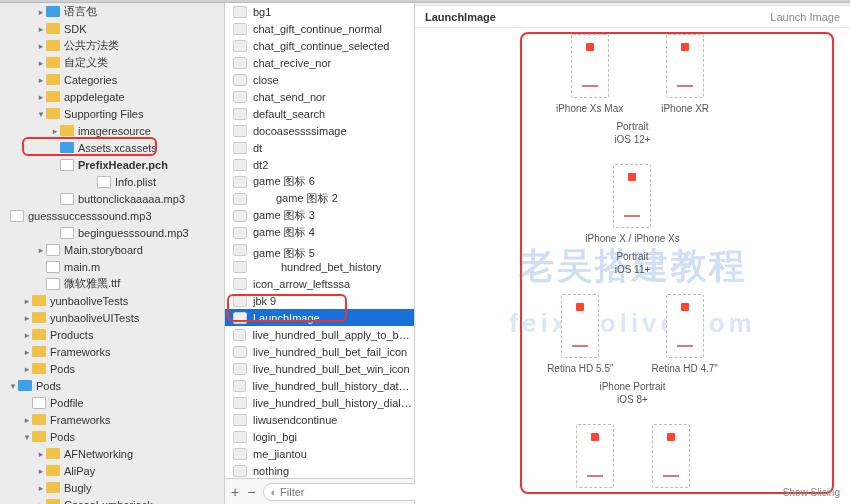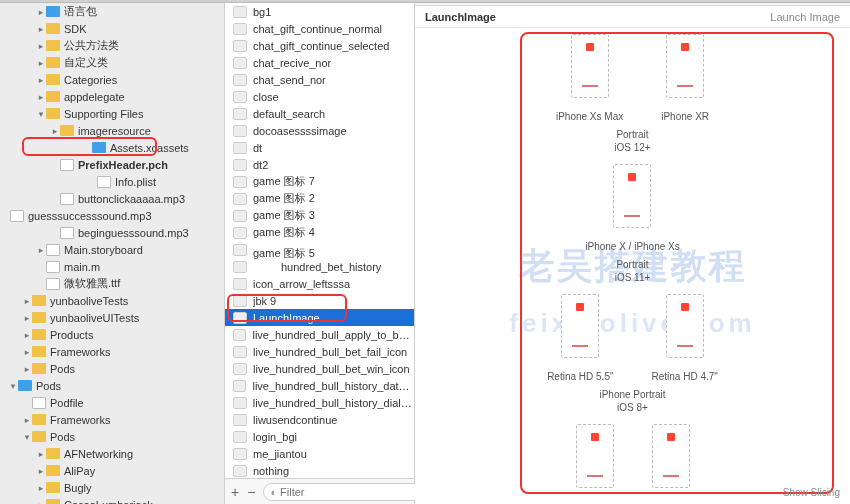--- a/index.html
+++ b/index.html
@@ -30,21 +30,21 @@
 .dhdr{height:22px;display:flex;align-items:center;padding:0 10px;font-weight:600;color:#333;border-bottom:1px solid #e6e6e6}
 .dhdr .rt{margin-left:auto;font-weight:400;color:#888}
 .canvas{flex:1;position:relative;overflow:hidden}
 .redbox{position:absolute;left:105px;top:4px;right:16px;bottom:10px;border:2px solid #e33;border-radius:8px}
 .grp{position:absolute;left:0;right:0;text-align:center}
 .slots{display:flex;justify-content:center;gap:38px}
 .slot{display:flex;flex-direction:column;align-items:center}
 .ph{width:38px;height:64px;background:#fff;border:1px dashed #bbb;border-radius:2px;position:relative}
 .ph .dot{position:absolute;left:50%;top:8px;width:8px;height:8px;margin-left:-4px;background:#ff4433;border-radius:1px}
 .ph .bar{position:absolute;left:10px;right:10px;bottom:10px;height:2px;background:#d77}
-.cap{margin-top:13px;font-size:10px;color:#555}
+.cap{margin-top:5px;font-size:10px;color:#555}
 .sub{margin-top:6px;font-size:10px;color:#555;text-align:center;line-height:13px}
 .slice{position:absolute;right:10px;bottom:6px;font-size:10px;color:#888}
 .wm{position:absolute;left:50%;top:50%;transform:translate(-50%,-50%);font-size:36px;font-weight:700;color:rgba(90,140,220,0.28);letter-spacing:2px;pointer-events:none;white-space:nowrap}
 .wm2{position:absolute;left:50%;top:62%;transform:translate(-50%,-50%);font-size:26px;font-weight:700;color:rgba(90,140,220,0.22);letter-spacing:4px;pointer-events:none}
 </style>
 </head>
 <body>
 
 <div class="ttb"></div>
 <div class="cols">
@@ -84,21 +84,21 @@
         <div class="trow" style="padding-left: 36px;">
           <span class="chev">▾</span>
           <span class="fold y"></span>
           <span>Supporting Files</span>
         </div>
         <div class="trow" style="padding-left: 50px;">
           <span class="chev">▸</span>
           <span class="fold y"></span>
           <span>imageresource</span>
         </div>
-        <div class="trow" style="padding-left: 50px; margin-left: 32px;">
+        <div class="trow" style="padding-left: 50px;">
           <span class="chev"></span>
           <span class="fold b"></span>
           <span>Assets.xcassets</span>
         </div>
         <div class="trow" style="padding-left: 50px; font-weight: bold;">
           <span class="chev"></span>
           <span class="ficon"></span>
           <span>PrefixHeader.pch</span>
         </div>
         <div class="trow" style="padding-left: 50px; margin-left: 37px;">
@@ -218,49 +218,49 @@
         <div class="lrow">
           <span class="icn"></span>
           <span style="overflow: hidden; text-overflow: ellipsis; white-space: nowrap;">chat_gift_continue_selected</span>
         </div>
         <div class="lrow">
           <span class="icn"></span>
           <span style="overflow: hidden; text-overflow: ellipsis; white-space: nowrap;">chat_recive_nor</span>
         </div>
         <div class="lrow">
           <span class="icn"></span>
+          <span style="overflow: hidden; text-overflow: ellipsis; white-space: nowrap;">close</span>
+        </div>
+        <div class="lrow">
+          <span class="icn"></span>
           <span style="overflow: hidden; text-overflow: ellipsis; white-space: nowrap;">chat_send_nor</span>
         </div>
         <div class="lrow">
           <span class="icn"></span>
-          <span style="overflow: hidden; text-overflow: ellipsis; white-space: nowrap;">close</span>
-        </div>
-        <div class="lrow">
-          <span class="icn"></span>
           <span style="overflow: hidden; text-overflow: ellipsis; white-space: nowrap;">default_search</span>
         </div>
         <div class="lrow">
           <span class="icn"></span>
           <span style="overflow: hidden; text-overflow: ellipsis; white-space: nowrap;">docoasessssimage</span>
         </div>
         <div class="lrow">
           <span class="icn"></span>
           <span style="overflow: hidden; text-overflow: ellipsis; white-space: nowrap;">dt</span>
         </div>
         <div class="lrow">
           <span class="icn"></span>
           <span style="overflow: hidden; text-overflow: ellipsis; white-space: nowrap;">dt2</span>
         </div>
         <div class="lrow">
           <span class="icn"></span>
-          <span style="overflow: hidden; text-overflow: ellipsis; white-space: nowrap;">game 图标 7</span>
-        </div>
-        <div class="lrow">
-          <span class="icn"></span>
-          <span style="overflow: hidden; text-overflow: ellipsis; white-space: nowrap;">game 图标 2</span>
+          <span style="overflow: hidden; text-overflow: ellipsis; white-space: nowrap;">game 图标 6</span>
+        </div>
+        <div class="lrow">
+          <span class="icn"></span>
+          <span style="overflow: hidden; text-overflow: ellipsis; white-space: nowrap; margin-left: 23px;">game 图标 2</span>
         </div>
         <div class="lrow">
           <span class="icn"></span>
           <span style="overflow: hidden; text-overflow: ellipsis; white-space: nowrap;">game 图标 3</span>
         </div>
         <div class="lrow">
           <span class="icn"></span>
           <span style="overflow: hidden; text-overflow: ellipsis; white-space: nowrap;">game 图标 4</span>
         </div>
         <div class="lrow">

